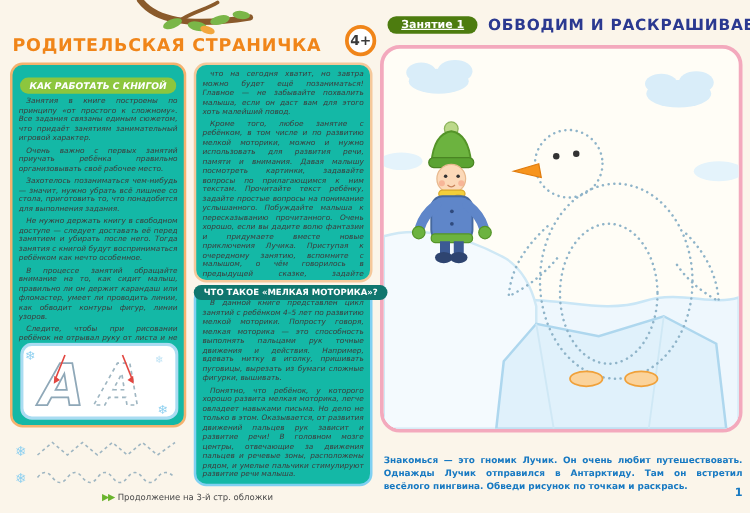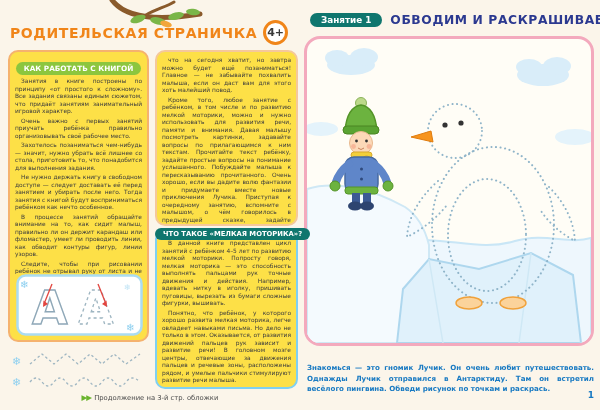--- a/index.html
+++ b/index.html
@@ -7,30 +7,30 @@
   body {
     position:relative; overflow:hidden;
     background:#fbf5ea;
     font-family:"DejaVu Sans", sans-serif;
     color:#3a3a3a;
   }
   .abs { position:absolute; }
 
   
   .branch { left:106px; top:0; width:98px; height:30px; }
-  .lp-title-row { left:10px; top:20px; display:flex; align-items:center; gap:6px; }
+  .lp-title-row { left:10px; top:20px; display:flex; align-items:flex-end; gap:19px; }
   .lp-title { font-size:14px; font-weight:bold; color:#f08519; letter-spacing:0.6px; }
   .age-badge {
     width:25px; height:25px; border-radius:50%;
     border:3px solid #f08519; background:#fff;
     display:flex; align-items:center; justify-content:center;
     font-size:11px; font-weight:bold; color:#3a3a3a;
   }
 
-  .box { background:#fde047; border-radius:10px; }
+  .box { background:#14b8a6; border-radius:10px;font-style:italic; }
   .col1 { left:8px; top:50px; width:141px; height:292px; border:2px solid #f5b26e; padding:4px 5px; overflow:hidden; }
   .pill { display:inline-block; color:#fff; font-weight:bold; border-radius:9px; padding:2px 8px; white-space:nowrap; }
   .pill-green { background:#8cc63e; font-size:7.3px; }
   .pill-blue  { background:#0f766e; font-size:6.8px; }
   .pill-row { text-align:center; }
   .paras { margin-top:3px; height:196px; overflow:hidden; }
   .paras p, .paras2 p {
     font-size:5.9px; line-height:1.27; text-align:justify; text-indent:6px;
     color:#3c3c3c; margin-bottom:2px;
   }
@@ -41,22 +41,22 @@
   .col2-box2 { left:155px; top:229px; width:143px; height:160px; border:2px solid #7fd0f2; padding:9px 5px 4px; overflow:hidden; }
 
   .patterns { left:10px; top:348px; width:138px; height:42px; }
 
   .lp-footer { left:0; top:393px; width:300px; text-align:center; font-size:6.8px; color:#4a4a4a; }
   .lp-footer .arrows { color:#6ab42d; font-size:7.5px; letter-spacing:-1px; margin-right:3px; }
 
   
   .rp-header { left:310px; top:13px; display:flex; align-items:center; gap:8px; }
   .lesson-pill {
-    background:#0f766e; color:#fff; font-size:8.8px; font-weight:bold;
-    padding:2px 11px; border-radius:10px; white-space:nowrap;
+    background:#4d7c0f; color:#fff; font-size:8.8px; font-weight:bold;
+    padding:2px 11px; border-radius:10px; white-space:nowrap;text-decoration:underline;
   }
   .rp-title { font-size:12.3px; font-weight:bold; color:#2b3990; letter-spacing:0.6px; white-space:nowrap; }
 
   .art-frame {
     left:304px; top:36px; width:290px; height:310px;
     border:3px solid #f3a9bd; border-radius:16px; background:#fffdf6; overflow:hidden;
   }
   .caption {
     left:307px; top:363px; width:287px;
     font-size:7.1px; line-height:1.5; color:#1779c2; text-align:justify; font-weight:bold;

